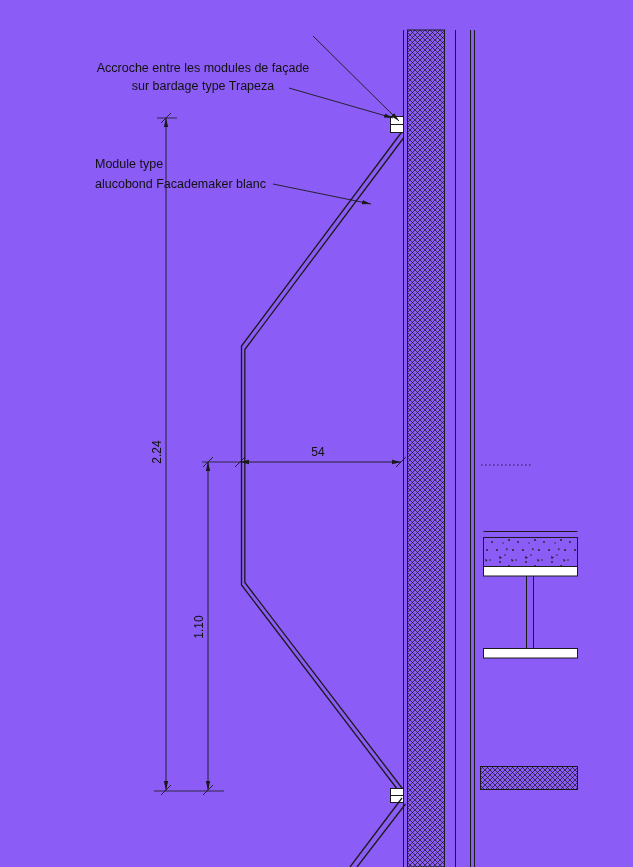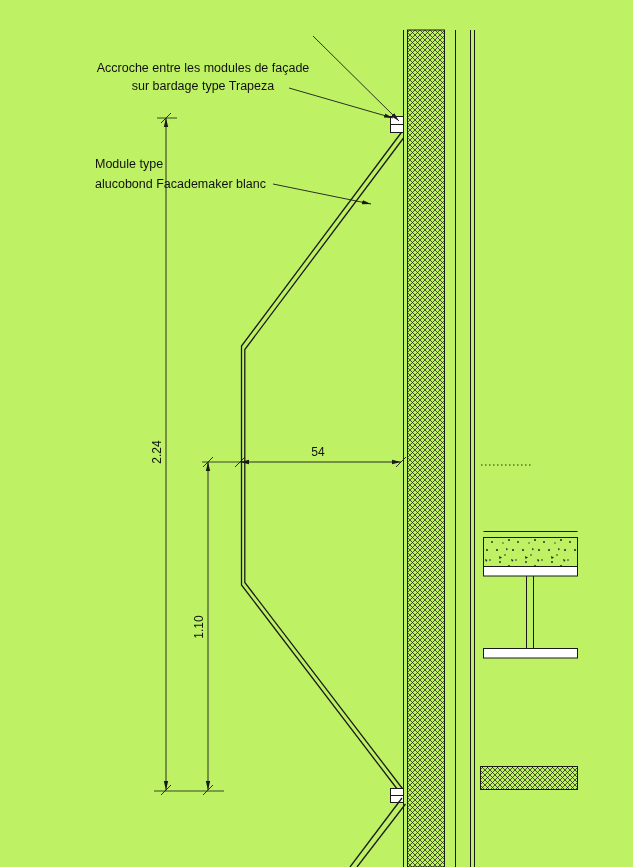--- a/index.html
+++ b/index.html
@@ -1,20 +1,20 @@
 <!DOCTYPE html>
 <html><head>
 <meta charset="utf-8">
 <style>
   html, body { margin: 0; padding: 0; background: #ffffff; }
   .canvas {
     position: relative;
     width: 633px;
     height: 867px;
-    background: #bef264;
+    background: #8b5cf6;
     overflow: hidden;
     font-family: "Liberation Sans", sans-serif;
   }
   svg { position: absolute; top: 0; left: 0; display: block; }
   svg text {
     fill: #111111;
     font-family: "Liberation Sans", sans-serif;
   }
   .ann { font-size: 12.5px; }
   .dim { font-size: 12px; }

